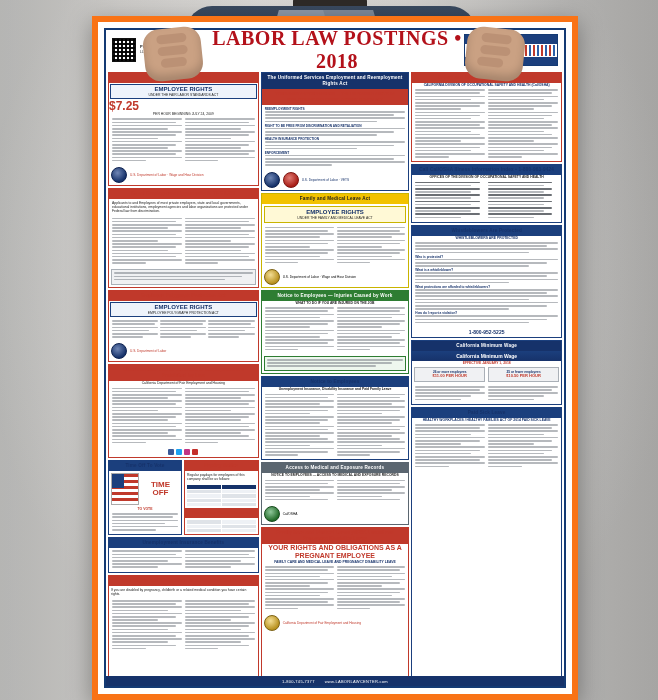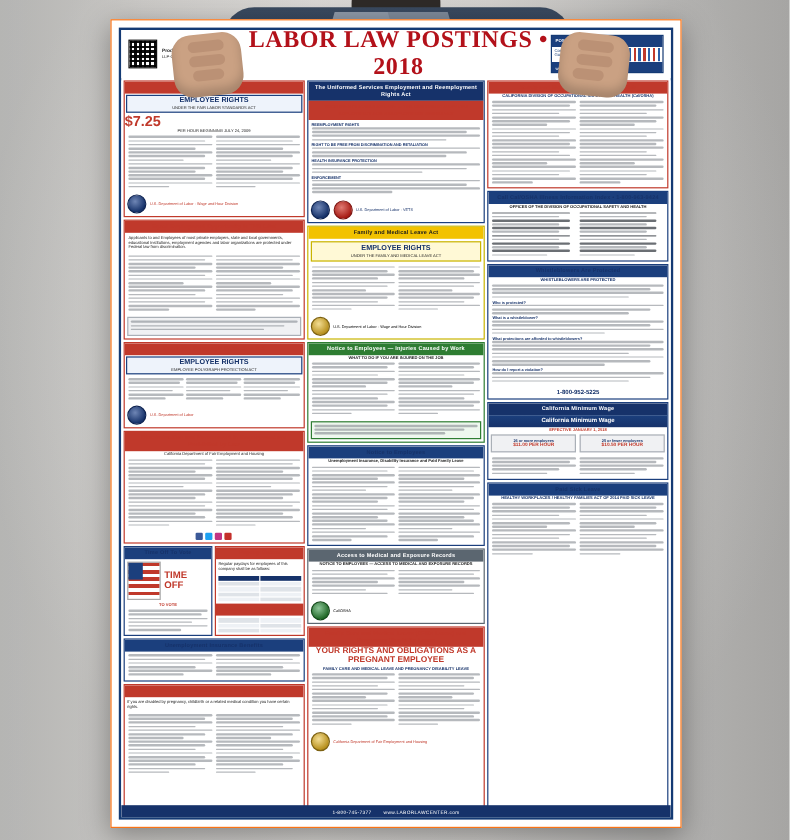--- a/index.html
+++ b/index.html
@@ -59,21 +59,21 @@
   }
   .hand.left{left:144px;top:28px;transform:rotate(-6deg);}
   .hand.right{left:466px;top:28px;transform:rotate(6deg);}
   .finger{position:absolute;height:9px;width:30px;background:#bb9175;border-radius:5px;}
 
   
   .poster{
     position:absolute;left:92px;top:16px;width:474px;height:672px;
     background:#ffffff;
     box-shadow:0 6px 22px rgba(0,0,0,0.35);
-    border:1px solid #f97316;
+    border:6px solid #f97316;
     overflow:hidden;
   }
   .poster-inner{
     position:absolute;left:6px;top:6px;right:6px;bottom:6px;
     border:2px solid #143a74;background:#ffffff;overflow:hidden;
   }
 
   
   .p-header{
     position:relative;height:40px;background:#ffffff;border-bottom:2px solid #143a74;
@@ -161,21 +161,21 @@
 
   .flagstack{
     width:26px;height:30px;margin:0 auto;
     background:
       linear-gradient(180deg,#c0392b 0 3px,#fff 3px 6px,#c0392b 6px 9px,#fff 9px 12px,#c0392b 12px 15px,#fff 15px 18px,#c0392b 18px 21px,#fff 21px 24px,#c0392b 24px 27px,#fff 27px 30px);
     position:relative;border:1px solid #aaa;
   }
   .flagstack:before{
     content:"";position:absolute;left:0;top:0;width:12px;height:14px;background:#1b3f7d;
   }
-  .votebox{display:flex;align-items:center;gap:3px;padding:2px;}
+  .votebox{display:flex;align-items:center;gap:3px;padding:2px;text-align:center;}
   .vote-title{color:#c0392b;font-weight:bold;font-size:8px;line-height:8px;}
 
   .phone{
     font-size:5px;font-weight:bold;color:#c0392b;text-align:center;padding:2px;
   }
   .phone.blue{color:#16326a;}
   .socialrow{display:flex;gap:2px;justify-content:center;padding:2px;}
   .sq{width:6px;height:6px;background:#1b3f7d;border-radius:1px;}
   .sq.b{background:#3b5998;}.sq.t{background:#1da1f2;}.sq.i{background:#c13584;}.sq.y{background:#c4302b;}
 

